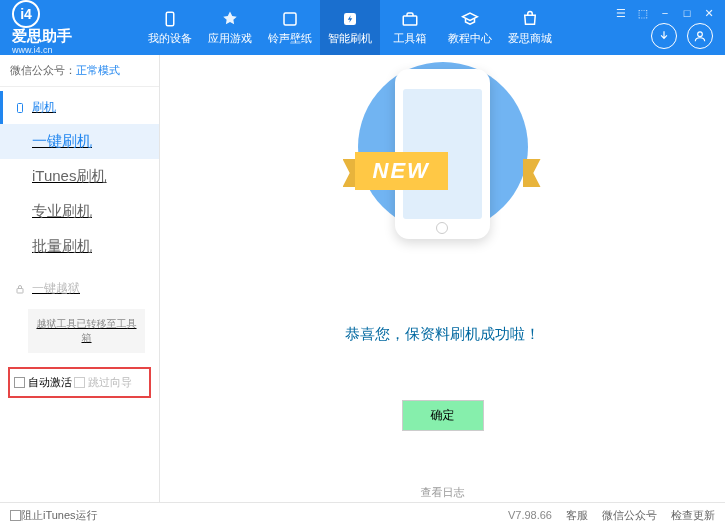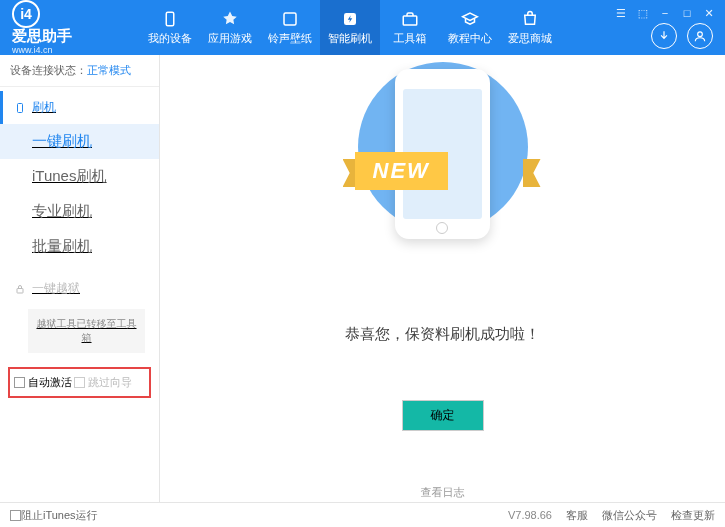--- a/index.html
+++ b/index.html
@@ -45,22 +45,22 @@
 .main { flex: 1; display: flex; flex-direction: column; align-items: center; justify-content: center; position: relative; gap: 40px; }
 .phone-illustration { position: relative; width: 160px; height: 210px; }
 .blue-circle { position: absolute; width: 170px; height: 170px; background: #71b4f2; border-radius: 50%; left: -5px; top: 5px; }
 .phone-body { position: absolute; width: 95px; height: 170px; background: #fff; border-radius: 14px; left: 32px; top: 12px; box-shadow: 0 4px 12px rgba(0,0,0,0.15); }
 .phone-screen { position: absolute; width: 79px; height: 130px; background: #e0eefb; border-radius: 3px; left: 8px; top: 20px; }
 .phone-home { position: absolute; width: 12px; height: 12px; border: 1.5px solid #ccc; border-radius: 50%; bottom: 5px; left: 41px; }
 .new-ribbon { position: absolute; background: #ffc845; color: #fff; font-weight: bold; font-size: 22px; padding: 6px 18px; top: 95px; left: -8px; letter-spacing: 2px; font-style: italic; }
 .ribbon-tail-l { position: absolute; background: #e8b43c; width: 18px; height: 28px; top: 102px; left: -20px; clip-path: polygon(0 0, 100% 0, 100% 100%, 0 100%, 40% 50%); }
 .ribbon-tail-r { position: absolute; background: #e8b43c; width: 18px; height: 28px; top: 102px; left: 160px; clip-path: polygon(0 0, 100% 0, 60% 50%, 100% 100%, 0 100%); }
 
-.success-text { margin-top: 18px; font-size: 15px; color: #404040; }
-.ok-btn { margin-top: 16px; padding: 6px 28px; border: 1px solid #ccc; background: #14b8a6; font-size: 12px; cursor: pointer; }
+.success-text { margin-top: 18px; font-size: 15px; color: #0369a1; }
+.ok-btn { margin-top: 16px; padding: 6px 28px; border: 1px solid #ccc; background: #86efac; font-size: 12px; cursor: pointer; }
 .view-log { margin-top: 14px; font-size: 11px; color: #999; cursor: pointer; }
 
 .footer { height: 25px; border-top: 1px solid #e5e5e5; display: flex; align-items: center; padding: 0 10px; font-size: 11px; color: #666; }
 .footer-left { display: flex; align-items: center; gap: 0; }
 .footer-spacer { flex: 1; }
 .footer-item { margin-left: 14px; color: #666; cursor: pointer; }
 .version { color: #888; }
 </style>
 </head>
 <body>
@@ -153,21 +153,21 @@
           <circle cx="12" cy="9" r="4"></circle>
           <path d="M4 21c0-4 4-6 8-6s8 2 8 6"></path>
         </svg>
       </div>
   </div>
 </div>
 
 <div class="body">
   <div class="sidebar">
     <div class="status-bar">
-      <span>设备连接状态：</span><span class="status-mode">正常模式</span>
+      <span>微信公众号：</span><span class="status-mode">正常模式</span>
     </div>
 
     <div class="side-section">
       <div class="side-header blue">
         <svg width="12" height="12" viewBox="0 0 24 24" fill="none" stroke="#2186ef" stroke-width="2">
             <rect x="7" y="3" width="10" height="18" rx="2"></rect>
           </svg>
         <span>刷机</span>
       </div>
       <div class="side-item active">一键刷机</div>

